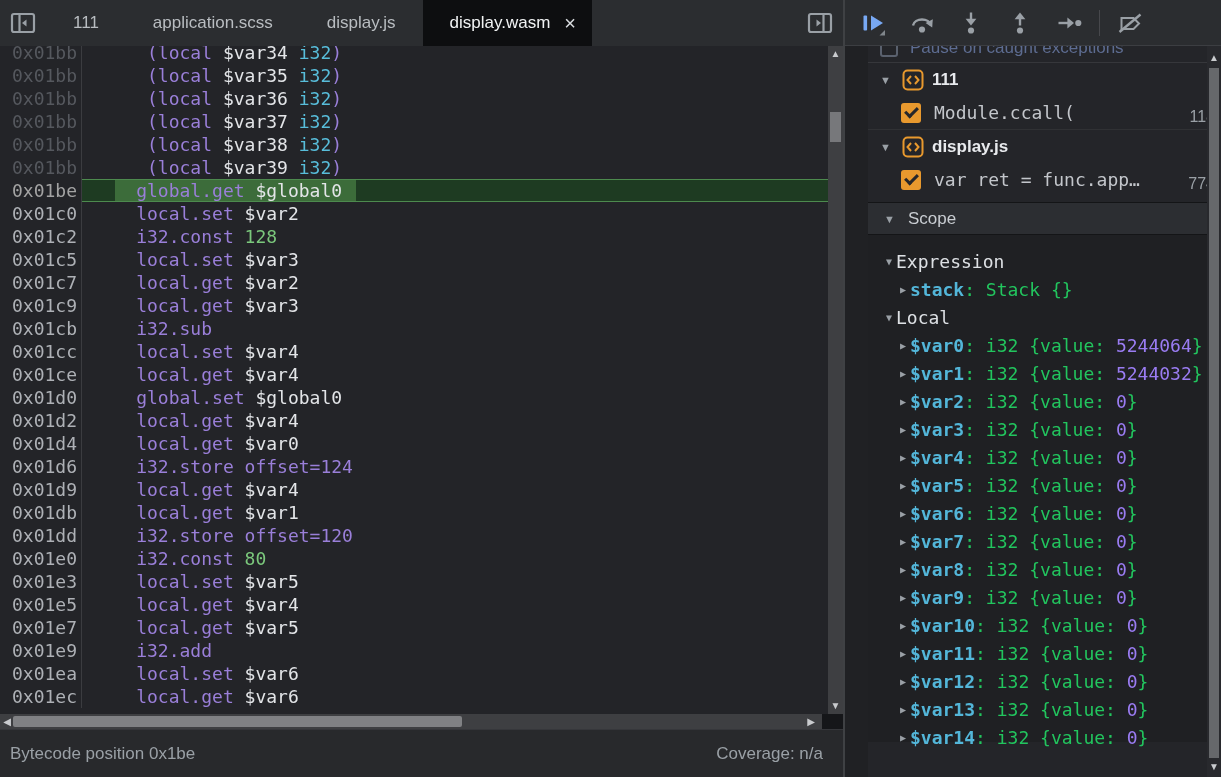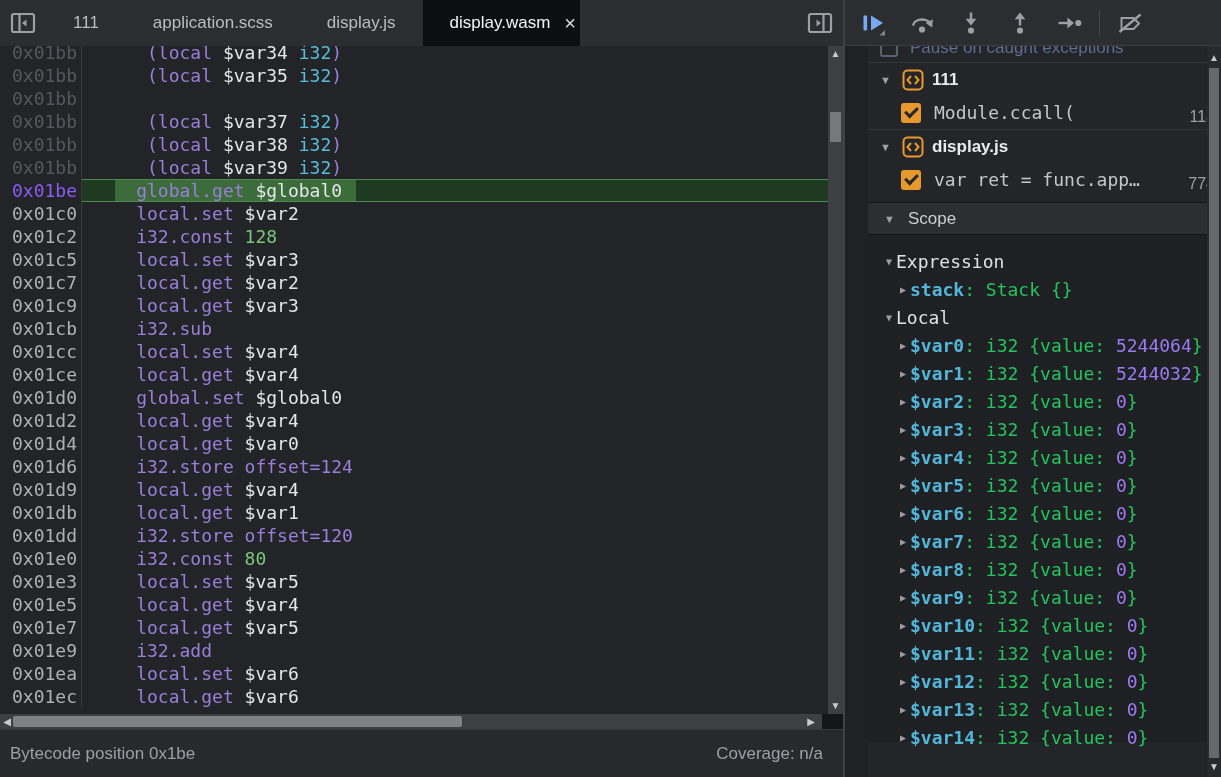--- a/index.html
+++ b/index.html
@@ -6,41 +6,41 @@
   html,body { width:1221px; height:777px; overflow:hidden; background:#202124;
               font-family:"Liberation Sans", sans-serif; }
   .abs { position:absolute; }
 
   
   #tabbar { left:0; top:0; width:843px; height:46px; background:#2b2d30;
             display:flex; align-items:stretch; }
   .icon-btn { width:46px; display:flex; align-items:center; justify-content:center; cursor:pointer; }
   #tabs { display:flex; align-items:stretch; }
   .tab { display:flex; align-items:center; padding:0 27px; color:#b9bdc1; font-size:17px; cursor:pointer; }
-  .tab.active { background:#0d0e10; color:#f1f3f4; padding-right:4px; }
+  .tab.active { background:#0d0e10; color:#f1f3f4; padding-right:16px; }
   .tab-close { margin-left:14px; font-size:20px; color:#dadde1; line-height:1; }
   #right-toggle { margin-left:auto; }
 
   #toolbar { left:845px; top:0; width:376px; height:46px; background:#2b2d30;
              border-bottom:1px solid #3c3e42; display:flex; align-items:center; padding-left:12px; }
   .tool-btn { width:32px; height:32px; display:flex; align-items:center; justify-content:center;
               margin-right:17px; cursor:pointer; }
   .tool-sep { width:1px; height:26px; background:#47484c; margin:0 14px 0 -3px; }
 
   #v-divider { left:843px; top:0; width:2px; height:777px; background:#3f4144; }
 
   
   #code { left:0; top:46px; width:828px; height:668px; background:#232428; overflow:hidden; }
   #code-lines { margin-top:-5px; }
   .code-line { display:flex; height:23px; line-height:23px;
                font-family:"DejaVu Sans Mono", monospace; font-size:18px; white-space:pre; }
   .addr { width:82px; flex:none; padding-left:12px; color:#aeb1b6;
           border-right:1px solid #3b3c40; cursor:pointer; }
   .addr.dim { color:#55585e; }
-  .addr.cur { color:#8b5cf6; }
+  .addr.cur { color:#a3a3a3; }
   .code { flex:1; }
   .tk-kw  { color:var(--keyword-purple,#9a7fd9); }
   .tk-var { color:#e3e5e8; }
   .tk-type{ color:var(--type-cyan,#58bdda); }
   .tk-num { color:var(--number-green,#7bc87c); }
   .code-line.exec .code { background:var(--exec-line-green,#1e3b22);
         border-top:1px solid #4d8a4e; border-bottom:1px solid #4d8a4e; line-height:21px; }
   .exec-token { background:var(--exec-token-green,#3c6c3a); padding:0 14px 0 0; }
 
   
@@ -195,21 +195,21 @@
     </span>
   </div>
 </div>
 
 <div id="v-divider" class="abs"></div>
 
 <div id="code" class="abs">
   <div id="code-lines">
       <div class="code-line"><span class="addr dim">0x01bb</span><span class="code"><span class="tk-kw">      (local</span><span class="tk-var"> $var34</span><span class="tk-type"> i32</span><span class="tk-kw">)</span></span></div>
       <div class="code-line"><span class="addr dim">0x01bb</span><span class="code"><span class="tk-kw">      (local</span><span class="tk-var"> $var35</span><span class="tk-type"> i32</span><span class="tk-kw">)</span></span></div>
-      <div class="code-line"><span class="addr dim">0x01bb</span></div>
+      <div class="code-line"><span class="addr dim">0x01bb</span><span class="code"><span class="tk-kw">      (local</span><span class="tk-var"> $var36</span><span class="tk-type"> i32</span><span class="tk-kw">)</span></span></div>
       <div class="code-line"><span class="addr dim">0x01bb</span><span class="code"><span class="tk-kw">      (local</span><span class="tk-var"> $var37</span><span class="tk-type"> i32</span><span class="tk-kw">)</span></span></div>
       <div class="code-line"><span class="addr dim">0x01bb</span><span class="code"><span class="tk-kw">      (local</span><span class="tk-var"> $var38</span><span class="tk-type"> i32</span><span class="tk-kw">)</span></span></div>
       <div class="code-line"><span class="addr dim">0x01bb</span><span class="code"><span class="tk-kw">      (local</span><span class="tk-var"> $var39</span><span class="tk-type"> i32</span><span class="tk-kw">)</span></span></div>
       <div class="code-line exec"><span class="addr cur">0x01be</span><span class="code">   <span class="exec-token"><span class="tk-kw">  global.get</span><span class="tk-var"> $global0</span></span></span></div>
       <div class="code-line"><span class="addr">0x01c0</span><span class="code"><span class="tk-kw">     local.set</span><span class="tk-var"> $var2</span></span></div>
       <div class="code-line"><span class="addr">0x01c2</span><span class="code"><span class="tk-kw">     i32.const</span><span class="tk-num"> 128</span></span></div>
       <div class="code-line"><span class="addr">0x01c5</span><span class="code"><span class="tk-kw">     local.set</span><span class="tk-var"> $var3</span></span></div>
       <div class="code-line"><span class="addr">0x01c7</span><span class="code"><span class="tk-kw">     local.get</span><span class="tk-var"> $var2</span></span></div>
       <div class="code-line"><span class="addr">0x01c9</span><span class="code"><span class="tk-kw">     local.get</span><span class="tk-var"> $var3</span></span></div>
       <div class="code-line"><span class="addr">0x01cb</span><span class="code"><span class="tk-kw">     i32.sub</span></span></div>

